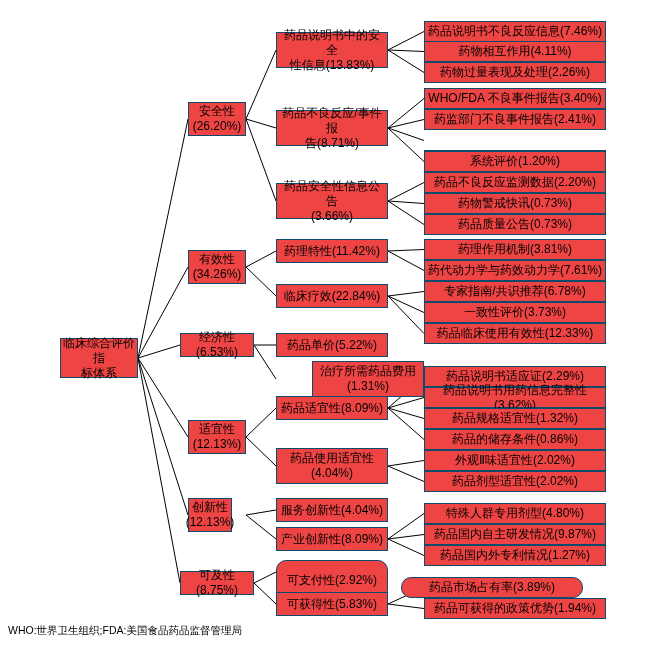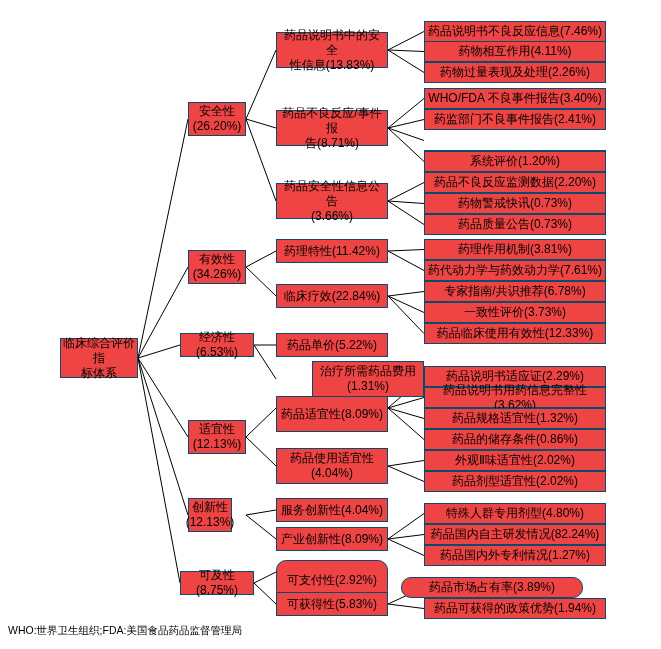--- a/index.html
+++ b/index.html
@@ -104,21 +104,21 @@
 性信息(13.83%)</div>
     <div class="node" style="left: 276px; top: 110px; width: 112px; height: 36px;">药品不良反应/事件报
 告(8.71%)</div>
     <div class="node" style="left: 276px; top: 183px; width: 112px; height: 36px;">药品安全性信息公告
 (3.66%)</div>
     <div class="node" style="left: 276px; top: 239px; width: 112px; height: 24px;">药理特性(11.42%)</div>
     <div class="node" style="left: 276px; top: 284px; width: 112px; height: 24px;">临床疗效(22.84%)</div>
     <div class="node" style="left: 276px; top: 333px; width: 112px; height: 24px;">药品单价(5.22%)</div>
     <div class="node" style="left: 276px; top: 361px; width: 112px; height: 36px; margin-left: 36px;">治疗所需药品费用
 (1.31%)</div>
-    <div class="node" style="left: 276px; top: 396px; width: 112px; height: 36px;">药品适宜性(8.09%)</div>
+    <div class="node" style="left: 276px; top: 396px; width: 112px; height: 24px;">药品适宜性(8.09%)</div>
     <div class="node" style="left: 276px; top: 448px; width: 112px; height: 36px;">药品使用适宜性
 (4.04%)</div>
     <div class="node" style="left: 276px; top: 498px; width: 112px; height: 24px;">服务创新性(4.04%)</div>
     <div class="node" style="left: 276px; top: 527px; width: 112px; height: 24px;">产业创新性(8.09%)</div>
     <div class="node" style="left: 276px; top: 560px; width: 112px; height: 40px; border-radius: 10px;">可支付性(2.92%)</div>
     <div class="node" style="left: 276px; top: 592px; width: 112px; height: 24px;">可获得性(5.83%)</div>
     <div class="node" style="left: 424px; top: 21px; width: 182px; height: 21px;">药品说明书不良反应信息(7.46%)</div>
     <div class="node" style="left: 424px; top: 41px; width: 182px; height: 21px;">药物相互作用(4.11%)</div>
     <div class="node" style="left: 424px; top: 62px; width: 182px; height: 21px;">药物过量表现及处理(2.26%)</div>
     <div class="node" style="left: 424px; top: 88px; width: 182px; height: 21px;">WHO/FDA 不良事件报告(3.40%)</div>
@@ -133,19 +133,19 @@
     <div class="node" style="left: 424px; top: 281px; width: 182px; height: 21px;">专家指南/共识推荐(6.78%)</div>
     <div class="node" style="left: 424px; top: 302px; width: 182px; height: 21px;">一致性评价(3.73%)</div>
     <div class="node" style="left: 424px; top: 323px; width: 182px; height: 21px;">药品临床使用有效性(12.33%)</div>
     <div class="node" style="left: 424px; top: 366px; width: 182px; height: 21px;">药品说明书适应证(2.29%)</div>
     <div class="node" style="left: 424px; top: 387px; width: 182px; height: 21px;">药品说明书用药信息完整性(3.62%)</div>
     <div class="node" style="left: 424px; top: 408px; width: 182px; height: 21px;">药品规格适宜性(1.32%)</div>
     <div class="node" style="left: 424px; top: 429px; width: 182px; height: 21px;">药品的储存条件(0.86%)</div>
     <div class="node" style="left: 424px; top: 450px; width: 182px; height: 21px;">外观Ⅱ味适宜性(2.02%)</div>
     <div class="node" style="left: 424px; top: 471px; width: 182px; height: 21px;">药品剂型适宜性(2.02%)</div>
     <div class="node" style="left: 424px; top: 503px; width: 182px; height: 21px;">特殊人群专用剂型(4.80%)</div>
-    <div class="node" style="left: 424px; top: 524px; width: 182px; height: 21px;">药品国内自主研发情况(82.24%)</div>
+    <div class="node" style="left: 424px; top: 524px; width: 182px; height: 21px;">药品国内自主研发情况(9.87%)</div>
     <div class="node" style="left: 424px; top: 545px; width: 182px; height: 21px;">药品国内外专利情况(1.27%)</div>
     <div class="node" style="left: 401px; top: 577px; width: 182px; height: 21px; border-radius: 10px;">药品市场占有率(3.89%)</div>
     <div class="node" style="left: 424px; top: 598px; width: 182px; height: 21px;">药品可获得的政策优势(1.94%)</div>
   </div>
 
 <div class="note">WHO:世界卫生组织;FDA:美国食品药品监督管理局</div>
 
 </body></html>

